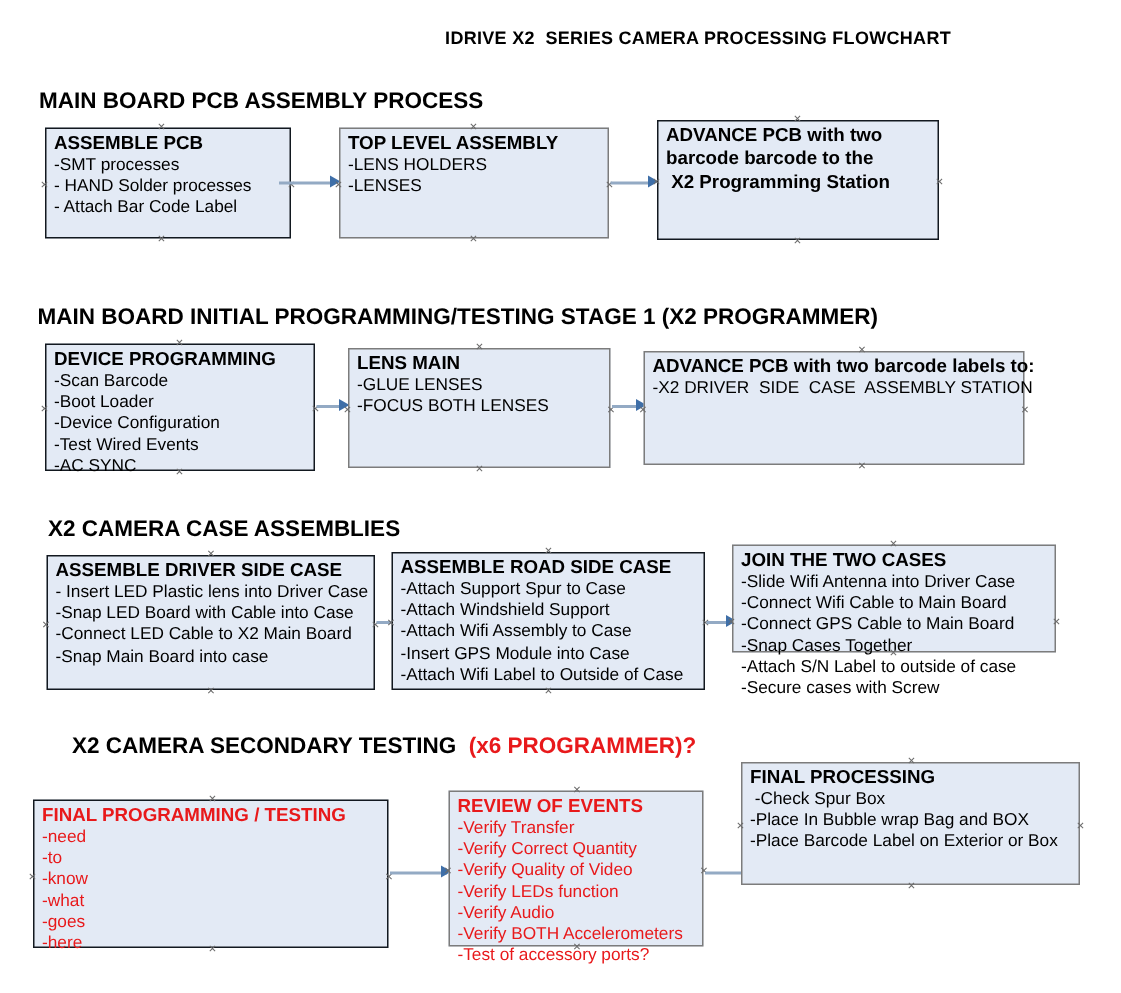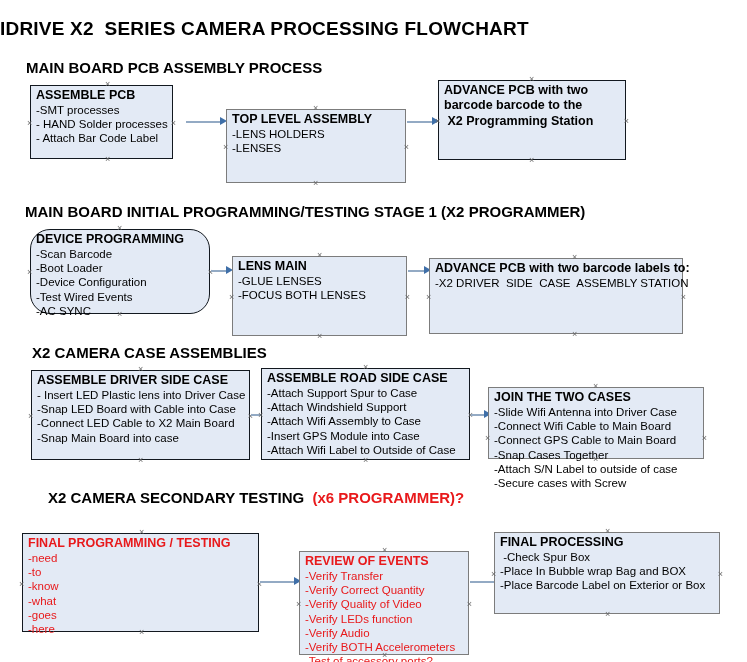--- a/index.html
+++ b/index.html
@@ -21,22 +21,22 @@
     width: 747px;
     height: 662px;
   }
 
   
   .doc-title {
     position: absolute;
     left: 0;
     top: 18px;
     width: 634px;
-    text-align: left;
-    font-size: 19px;
+    text-align: right;
+    font-size: 12px;
     font-weight: bold;
     letter-spacing: 0.2px;
     white-space: pre;
   }
   .section-title {
     position: absolute;
     font-weight: bold;
     font-size: 15px;
     white-space: pre;
   }
@@ -49,21 +49,20 @@
     position: absolute;
     background: #e3eaf5;
     box-sizing: border-box;
     overflow: visible;
   }
   .box.black {
     border: 1.5px solid #12181f;
   }
   .box.grey {
     border: 1.5px solid #7c7c7c;
-    margin-top: 24px;
   }
   .box-inner {
     position: absolute;
     left: 5px;
     top: 2px;
     right: 2px;
   }
   .box-title {
     font-weight: bold;
     font-size: 12.5px;
@@ -112,21 +111,21 @@
 </style>
 </head>
 <body>
 
 <div class="canvas">
 
   <div class="doc-title">IDRIVE X2  SERIES CAMERA PROCESSING FLOWCHART</div>
 
   <div class="section-title" style="left:26px; top:59px;"><span>MAIN BOARD PCB ASSEMBLY PROCESS</span></div>
 
-  <div class="box black" style="left:30px; top:85px; width:143px; height:74px;">
+  <div class="box black" style="left:30px; top:85px; width:164px; height:74px;">
     <div class="box-inner">
       <div class="box-title">ASSEMBLE PCB</div>
       <div class="box-line">-SMT processes</div>
       <div class="box-line">- HAND Solder processes</div>
       <div class="box-line">- Attach Bar Code Label</div>
     </div>
     <span class="handle" style="left:74px; top:-6px;"></span>
     <span class="handle" style="left:74px; bottom:-6px;"></span>
     <span class="handle" style="left:-4px; top:33px;"></span>
     <span class="handle" style="right:-4px; top:33px;"></span>
@@ -157,21 +156,21 @@
       <div class="box-line bold"> X2 Programming Station</div>
     </div>
     <span class="handle" style="left:90px; top:-6px;"></span>
     <span class="handle" style="left:90px; bottom:-6px;"></span>
     <span class="handle" style="left:-4px; top:36px;"></span>
     <span class="handle" style="right:-4px; top:36px;"></span>
   </div>
 
   <div class="section-title" style="left:25px; top:203px;"><span>MAIN BOARD INITIAL PROGRAMMING/TESTING STAGE 1 (X2 PROGRAMMER)</span></div>
 
-  <div class="box black" style="left:30px; top:229px; width:180px; height:85px;border-radius:20px;">
+  <div class="box black" style="left:30px; top:229px; width:180px; height:85px;">
     <div class="box-inner">
       <div class="box-title">DEVICE PROGRAMMING</div>
       <div class="box-line">-Scan Barcode</div>
       <div class="box-line">-Boot Loader</div>
       <div class="box-line">-Device Configuration</div>
       <div class="box-line">-Test Wired Events</div>
       <div class="box-line">-AC SYNC</div>
     </div>
     <span class="handle" style="left:86px; top:-6px;"></span>
     <span class="handle" style="left:86px; bottom:-6px;"></span>

